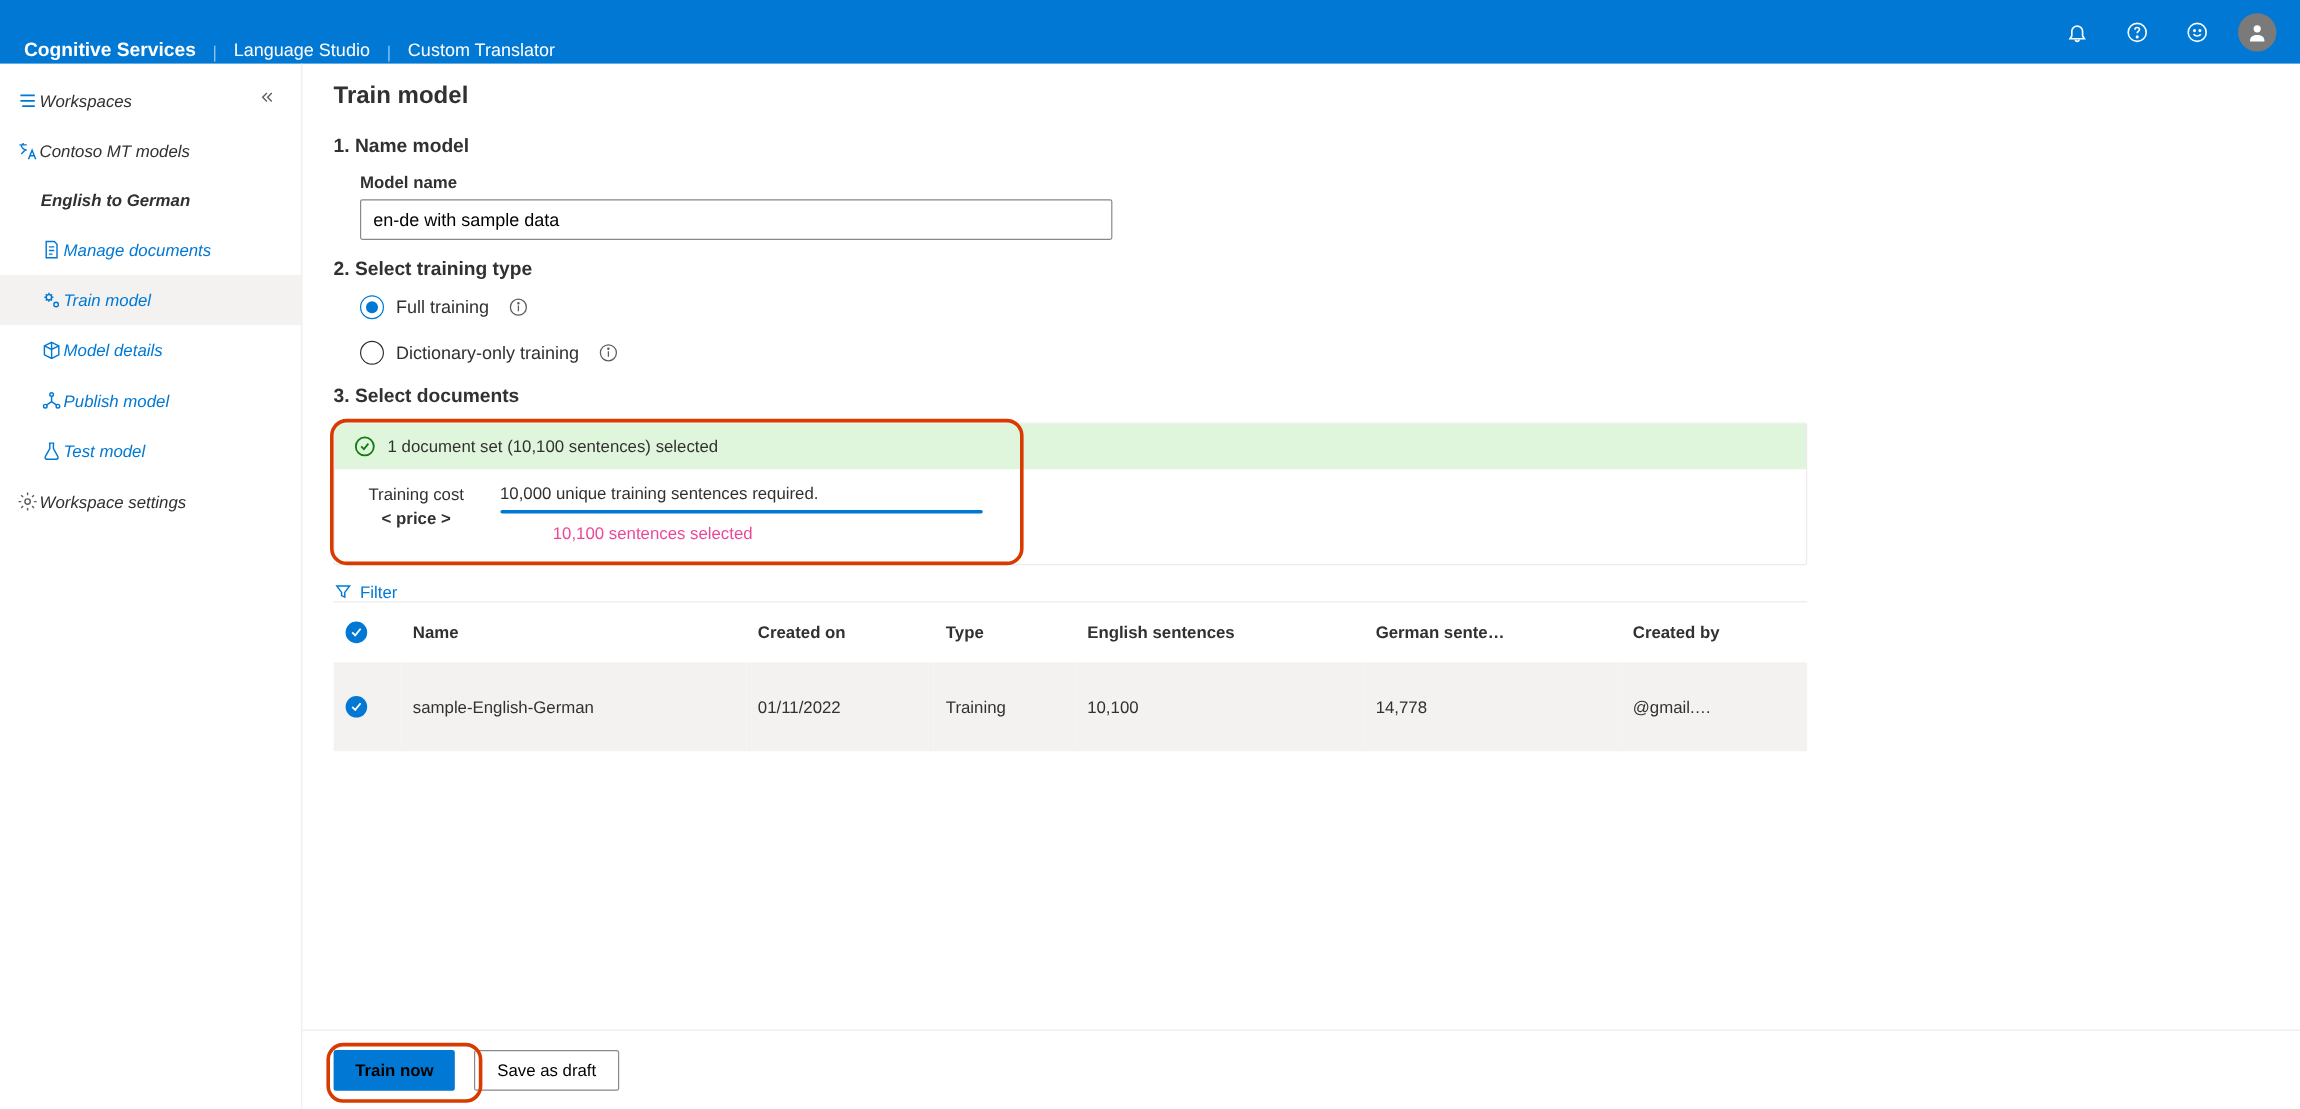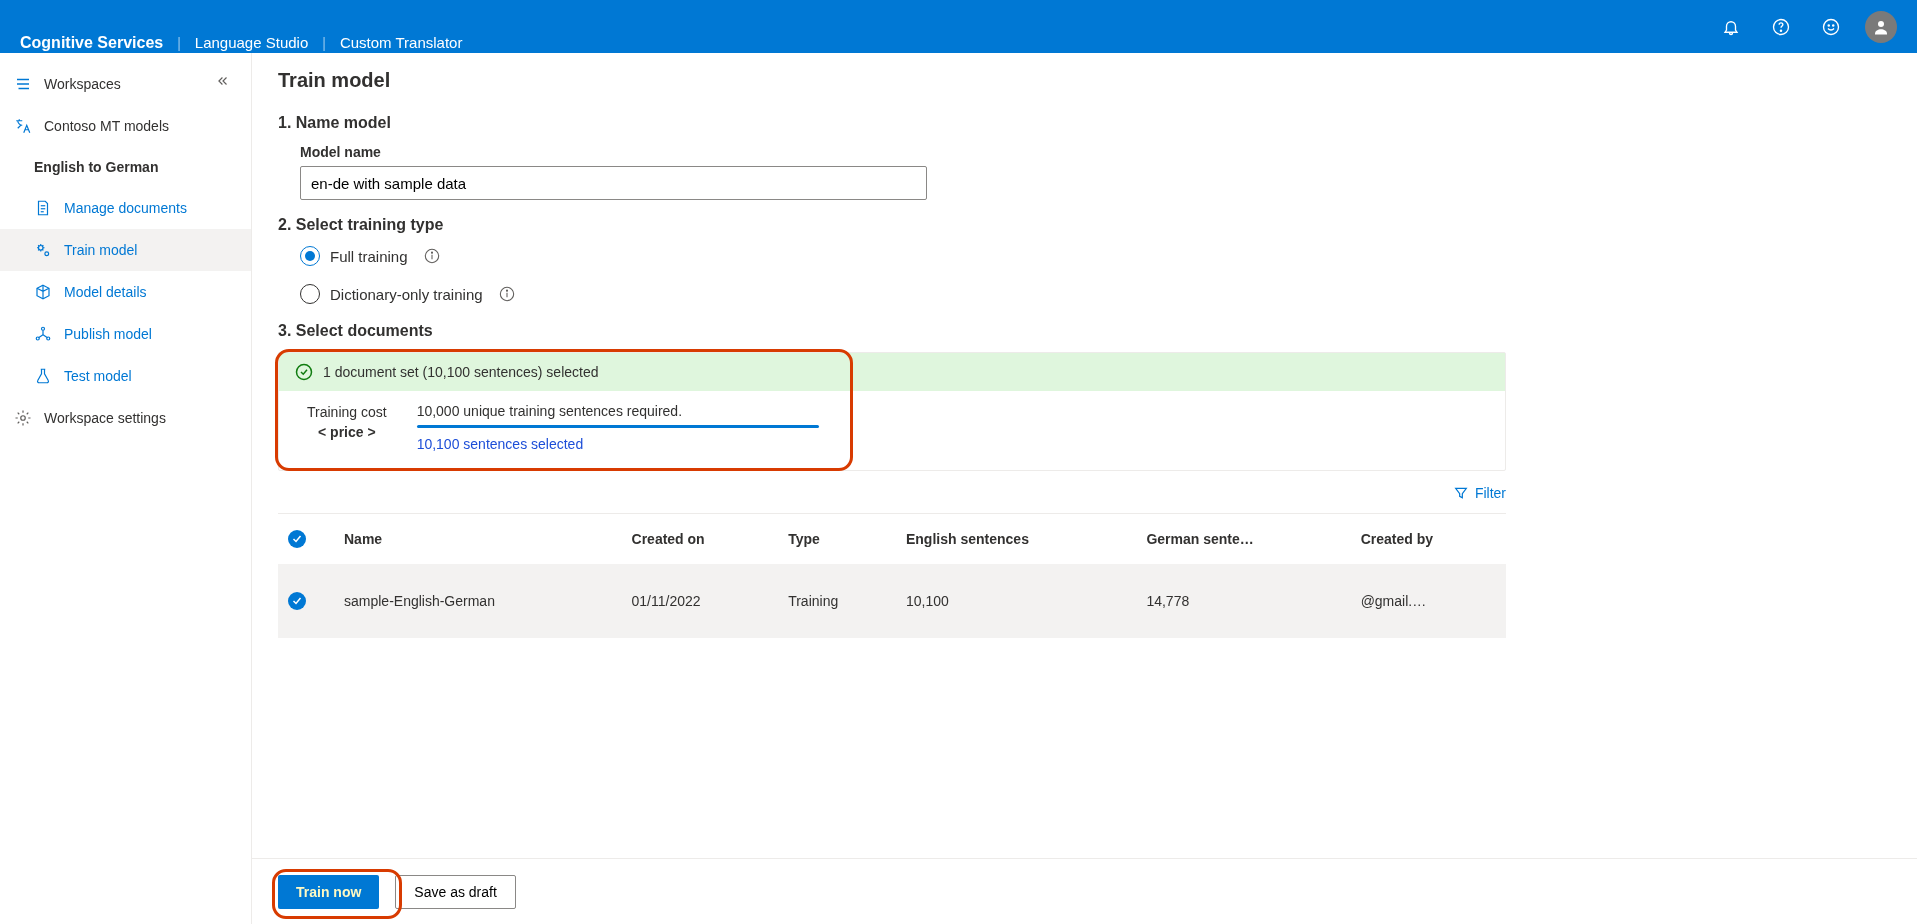--- a/index.html
+++ b/index.html
@@ -12,21 +12,21 @@
   .header .crumb.first { font-weight: 600; font-size: 16px; }
   .header .sep { color: rgba(255,255,255,0.55); }
   .header-actions { margin-left:auto; display:flex; align-items:center; gap:18px; }
   .header-actions .hbtn { width:32px; height:32px; display:flex; align-items:center; justify-content:center; cursor:pointer; border-radius:4px; }
   .avatar-circle { width: 32px; height:32px; border-radius:50%; background:#7a7a7a; display:flex; align-items:center; justify-content:center; }
   
   
   .app { display:flex; height: calc(924px - 53px); }
   .sidebar { width: 252px; border-right:1px solid #edebe9; padding: 10px 0 0 0; position:relative; }
   .collapse-toggle { position:absolute; top:16px; right:16px; width:24px; height:24px; display:flex; align-items:center; justify-content:center; cursor:pointer; color:#605e5c;}
-  .side-item { padding: 12px 18px 12px 14px; display:flex; align-items:center; gap:12px; cursor:pointer; color:#323130; }
+  .side-item { padding: 12px 18px 12px 14px; display:flex; align-items:center; gap:1px; cursor:pointer; color:#323130;font-style:italic; }
   .side-item .icon { width:18px; height:18px; color:#0078d4; flex-shrink:0; }
   .side-item.level-1 { padding-left:14px; }
   .side-item.level-2 { padding-left:34px; font-weight:600; }
   .side-item.level-3 { padding-left:34px; }
   .side-item.level-3 .label { color:#0078d4; }
   .side-item.active3 { background:#f3f2f1; }
   .side-top { padding-left:14px; }
   .side-top .icon { color:#0078d4; }
   .side-workspace .icon { color:#0078d4;}
   .side-settings .icon { color:#605e5c; }
@@ -51,38 +51,38 @@
   .sel-panel { border:1px solid #edebe9; border-radius:2px; position:relative; }
   .sel-header { background:#dff6dd; padding: 10px 16px; display:flex; align-items:center; gap:10px; }
   .sel-header .chk { width:18px; height:18px; color:#107c10; }
   .sel-body { padding: 12px 16px 18px 28px; display:flex; align-items:flex-start; gap:30px; }
   .tc-label { text-align:center; line-height:1.4; }
   .tc-label .l1{ font-size:14px; }
   .tc-label .l2{ font-size:14px; font-weight:600; }
   .prog-wrap { }
   .prog-req { margin-bottom:6px; }
   .prog-bar { width:402px; height:3px; background:#0078d4; border-radius:2px; margin-bottom:8px; }
-  .prog-sel { color:#1d4ed8; }
+  .prog-sel { color:#ec4899;margin-left:44px; }
   .highlight-red { position:absolute; border:3px solid #d83b01; border-radius:14px; pointer-events:none; }
   .hl-panel { top:-4px; left:-4px; width: 578px; height: 122px; }
   .hl-btn  { top:-6px; left:-6px; width: 130px; height: 50px; }
   
   
-  .filter-row { display:flex; justify-content:flex-end; margin:14px 0 12px; }
+  .filter-row { display:flex; margin:14px 0 0; }
   .filter-link { color:#0078d4; display:flex; align-items:center; gap:6px; cursor:pointer; }
   
   
   table.docs { width:100%; border-collapse:collapse; }
   table.docs th { text-align:left; padding: 16px 10px; border-top:1px solid #edebe9; font-weight:600; color:#323130; }
   table.docs td { padding: 28px 10px; background:#f3f2f1; color:#323130; }
   .cbx { width:18px; height:18px; border-radius:50%; background:#0078d4; display:flex; align-items:center; justify-content:center; }
   
   
   .footer { position:absolute; bottom:0; left:0; right:0; height:66px; border-top:1px solid #edebe9; background:#fff; display:flex; align-items:center; padding: 0 26px; gap:16px; }
-  .btn-primary { background:#0078d4; color:#fef9c3; border:none; padding: 9px 18px; font-weight:600; font-size:14px; cursor:pointer; border-radius:2px; }
+  .btn-primary { background:#0078d4; color:#000000; border:none; padding: 9px 18px; font-weight:600; font-size:14px; cursor:pointer; border-radius:2px; }
   .btn-secondary { background:#fff; border:1px solid #8a8886; padding: 8px 18px; font-size:14px; cursor:pointer; border-radius:2px; }
   .btn-wrap { position:relative; display:inline-block; }
   
   
   .main-wrap::-webkit-scrollbar { width:16px; }
   .main-wrap::-webkit-scrollbar-thumb { background:#c8c6c4; border-radius:8px; border:4px solid #fff; }
   
   svg { display:block; }
 </style>
 </head>

